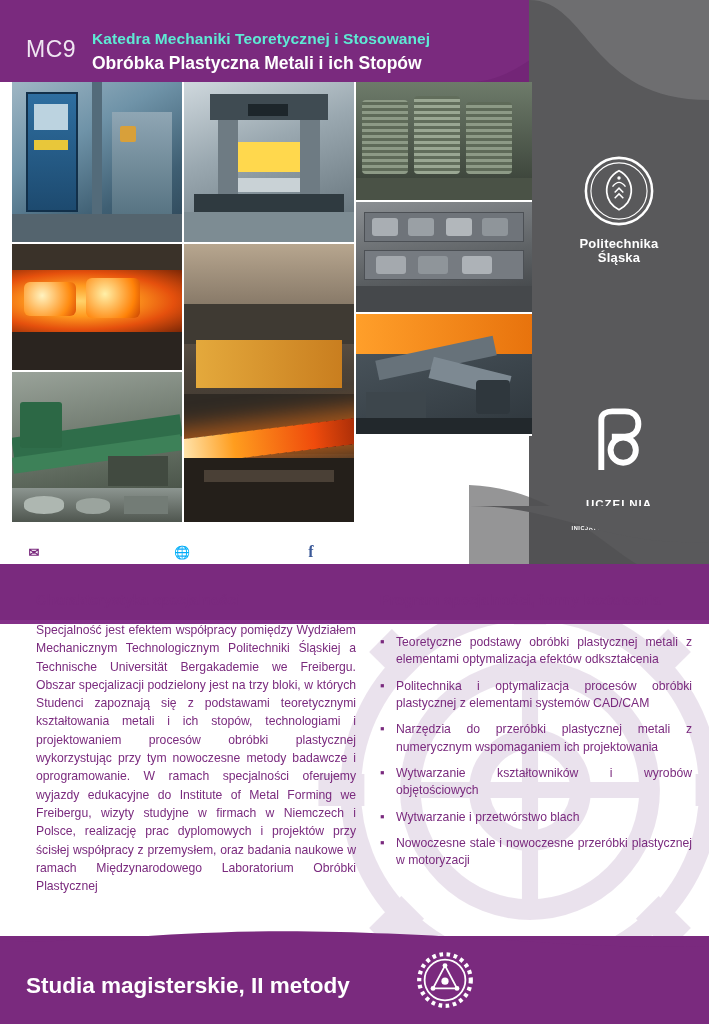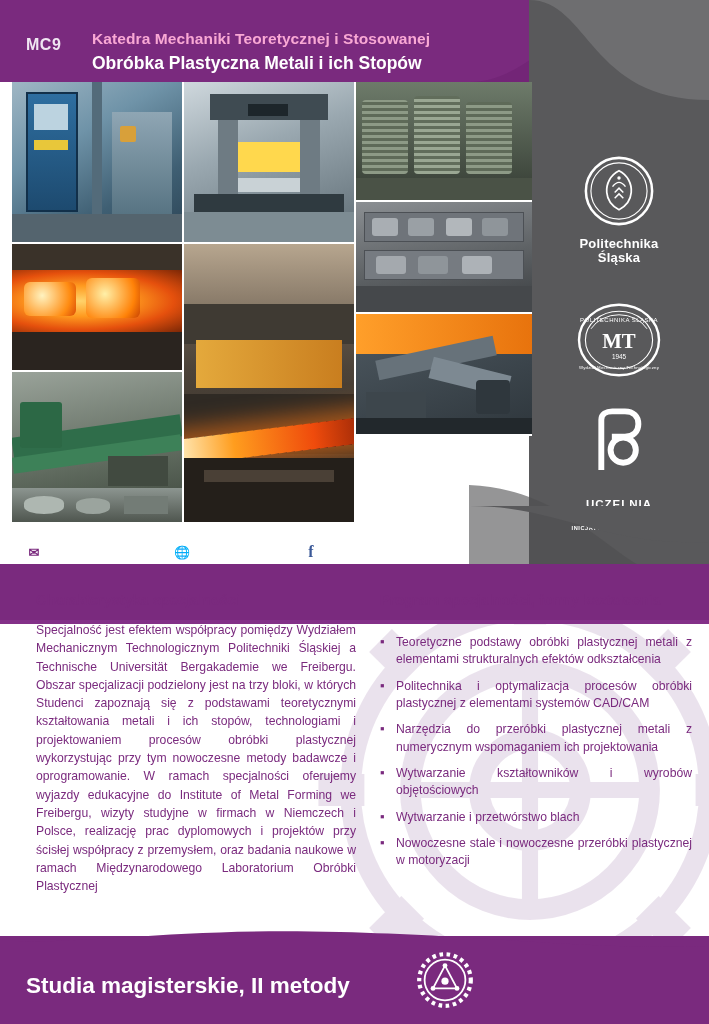--- a/index.html
+++ b/index.html
@@ -22,25 +22,25 @@
   
   .header {
     position:absolute; left:0; top:0; width:709px; height:82px;
     background:#7a2a7e;
   }
   .header .swoosh {
     position:absolute; right:0; top:0; width:240px; height:82px;
   }
   .mc-code {
     position:absolute; left:26px; top:36px;
-    color:#f0e6f2; font-size:16px; font-weight:700; letter-spacing:0.5px;
+    color:#f0e6f2; font-size:23px; font-weight:400; letter-spacing:0.5px;
   }
   .dept-line {
     position:absolute; left:92px; top:30px;
-    color:#f9a8d4; font-size:15.5px; font-weight:700; letter-spacing:0.1px;
+    color:#5eead4; font-size:15.5px; font-weight:700; letter-spacing:0.1px;
   }
   .spec-line {
     position:absolute; left:92px; top:53px;
     color:#ffffff; font-size:17.5px; font-weight:700;
   }
 
   
   .sidebar {
     position:absolute; left:529px; top:0; width:180px; height:580px;
     background:#59595b;
@@ -191,31 +191,20 @@
         <path d="M44 52 L50 46 L56 52" fill="none" stroke="#ffffff" stroke-width="2"></path>
         <path d="M44 60 L50 54 L56 60" fill="none" stroke="#ffffff" stroke-width="2"></path>
         <circle cx="50" cy="32" r="2.4" fill="#ffffff"></circle>
       </svg>
       <div class="logo-caption" style="font-size:13px; margin-top:6px;">
         <div>Politechnika</div>
         <div>Śląska</div>
       </div>
     </div>
 
-    <div class="logo-block" style="top:300px;">
-      <svg style="width:88px;height:80px;" viewBox="0 0 110 100">
-        <ellipse cx="55" cy="50" rx="50" ry="44" fill="none" stroke="#ffffff" stroke-width="3"></ellipse>
-        <ellipse cx="55" cy="50" rx="42" ry="36" fill="none" stroke="#ffffff" stroke-width="1.4"></ellipse>
-        <path d="M20 36 A40 34 0 0 1 90 36" fill="none" stroke="#ffffff" stroke-width="1.2"></path>
-        <text x="55" y="28" text-anchor="middle" font-family="Liberation Sans, sans-serif" font-size="7.5" fill="#ffffff" letter-spacing="0.6">POLITECHNIKA ŚLĄSKA</text>
-        <text x="55" y="60" text-anchor="middle" font-family="Liberation Serif, serif" font-size="26" fill="#ffffff" font-weight="bold">MT</text>
-        <text x="55" y="74" text-anchor="middle" font-family="Liberation Sans, sans-serif" font-size="8" fill="#ffffff">1945</text>
-        <text x="55" y="86" text-anchor="middle" font-family="Liberation Sans, sans-serif" font-size="5.4" fill="#ffffff" letter-spacing="0.3">Wydział Mechaniczny Technologiczny</text>
-      </svg>
-    </div>
 
     <div class="logo-block" style="top:408px;">
       <svg style="width:60px;height:64px;" viewBox="0 0 70 76">
         <path d="M14 70 L14 14 C14 7 20 4 27 4 L42 4 C52 4 58 10 58 19 C58 28 52 34 42 34 L30 34" fill="none" stroke="#ffffff" stroke-width="7" stroke-linecap="square"></path>
         <circle cx="40" cy="50" r="15" fill="none" stroke="#ffffff" stroke-width="7"></circle>
       </svg>
       <div class="logo-caption" style="font-size:11.5px; margin-top:22px; letter-spacing:1px;">
         <div>UCZELNIA</div>
         <div>UCZELNIA</div>
         <div style="font-size:5.6px; letter-spacing:0.6px; margin-top:2px;">INICJATYWA DOSKONAŁOŚCI</div>
@@ -356,21 +345,21 @@
 
   <div class="content">
     <div class="col-left">
       <div class="sec-title">Charakterystyka specjalności</div>
       <div class="para">Specjalność jest efektem współpracy pomiędzy Wydziałem Mechanicznym Technologicznym Politechniki Śląskiej a Technische Universität Bergakademie we Freibergu. Obszar specjalizacji podzielony jest na trzy bloki, w których Studenci zapoznają się z podstawami teoretycznymi kształtowania metali i ich stopów, technologiami i projektowaniem procesów obróbki plastycznej wykorzystując przy tym nowoczesne metody badawcze i oprogramowanie. W ramach specjalności oferujemy wyjazdy edukacyjne do Institute of Metal Forming we Freibergu, wizyty studyjne w firmach w Niemczech i Polsce, realizację prac dyplomowych i projektów przy ścisłej współpracy z przemysłem, oraz badania naukowe w ramach Międzynarodowego Laboratorium Obróbki Plastycznej</div>
     </div>
 
     <div class="col-right">
       <div class="sec-title" style="margin-bottom:26px;">Program specjalności, formy kształcenia</div>
       <ul class="bullets">
-        <li>Teoretyczne podstawy obróbki plastycznej metali z elementami strukturalnych efektów odkształcenia</li>
+        <li>Teoretyczne podstawy obróbki plastycznej metali z elementami optymalizacja efektów odkształcenia</li>
         <li>Politechnika i optymalizacja procesów obróbki plastycznej z elementami systemów CAD/CAM</li>
         <li>Narzędzia do przeróbki plastycznej metali z numerycznym wspomaganiem ich projektowania</li>
         <li>Wytwarzanie kształtowników i wyrobów objętościowych</li>
         <li>Wytwarzanie i przetwórstwo blach</li>
         <li>Nowoczesne stale i nowoczesne przeróbki plastycznej w motoryzacji</li>
       </ul>
     </div>
   </div>
 
   <div class="footer"></div>

